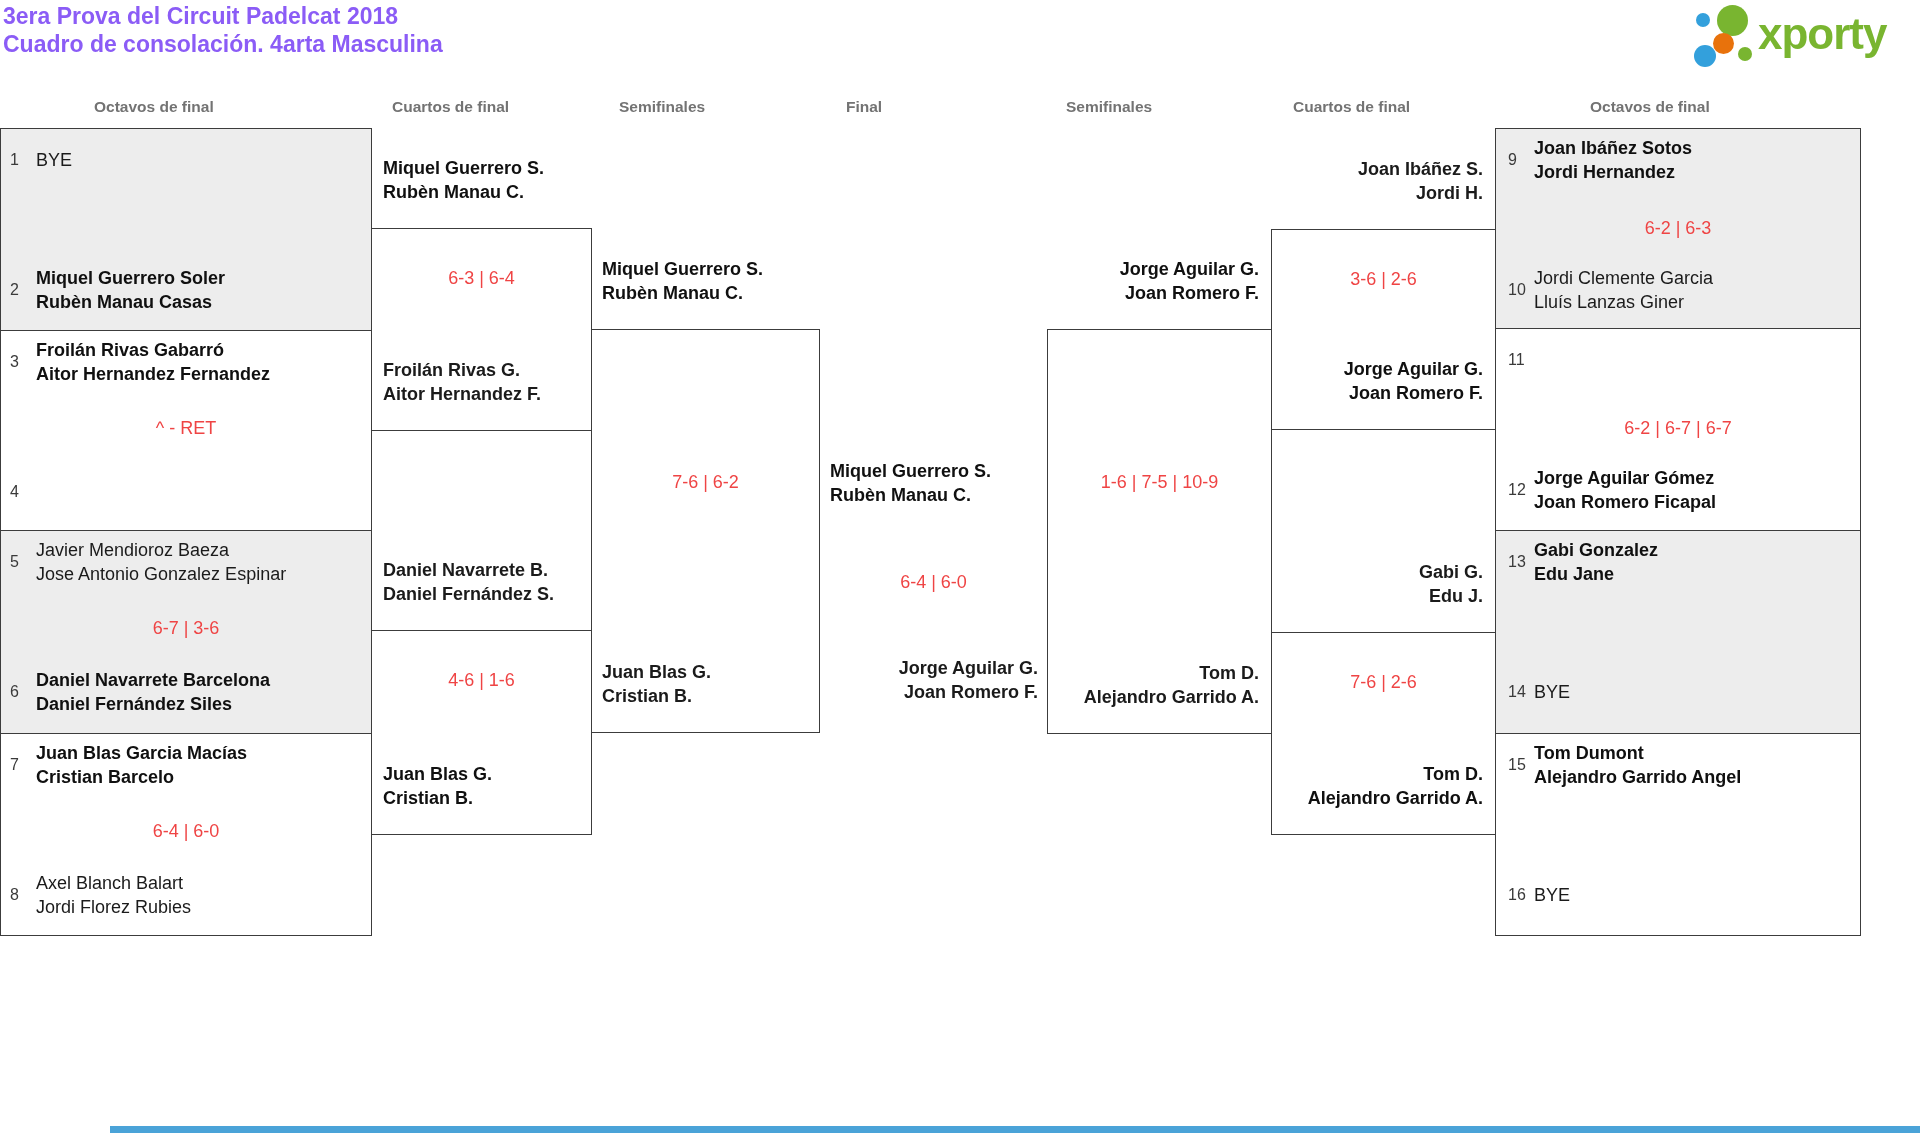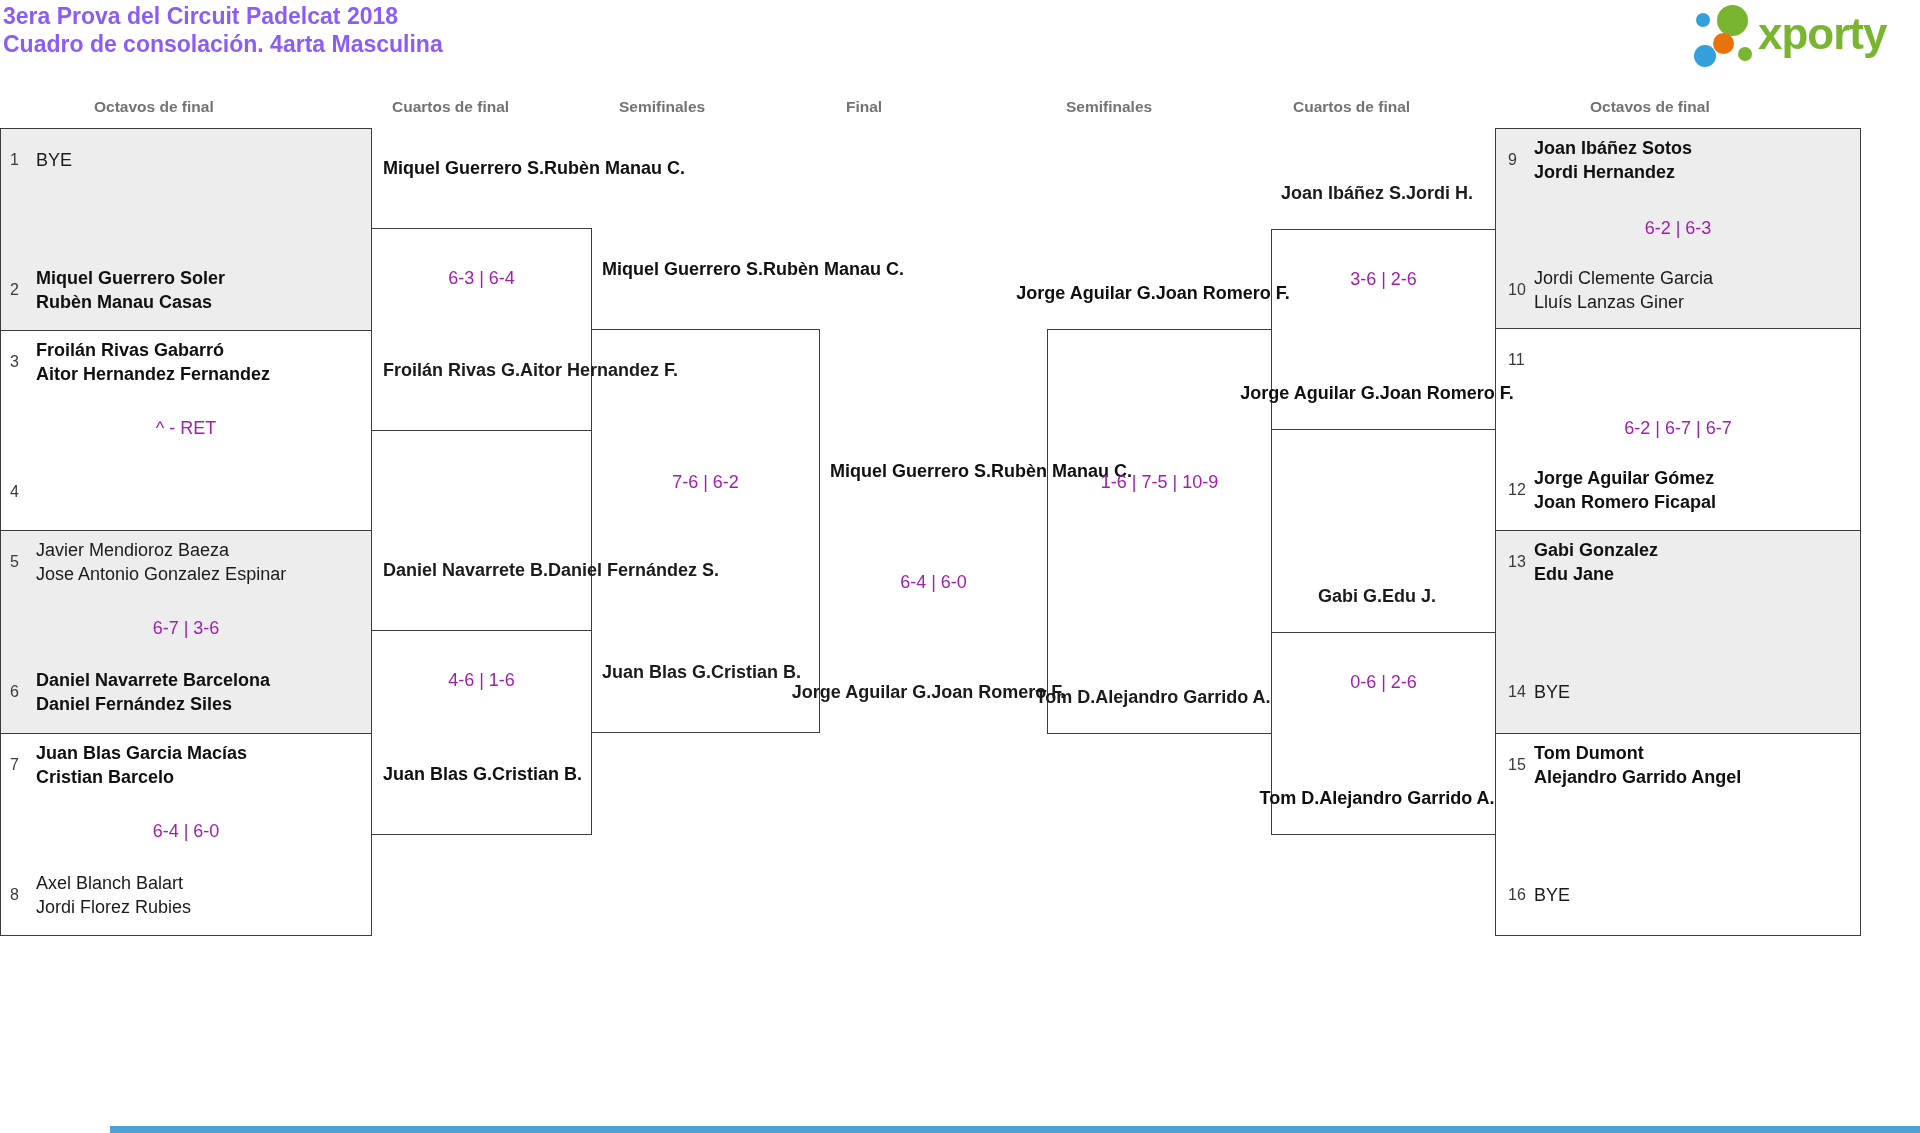--- a/index.html
+++ b/index.html
@@ -10,22 +10,22 @@
   .round-header{position:absolute;top:98px;width:180px;text-align:left;
                 font-size:15.5px;font-weight:bold;color:#737373;white-space:nowrap;}
   .box{position:absolute;border:1px solid #3c3c3c;box-sizing:border-box;background:#fff;}
   .box.gray{background:#ededed;}
   .entry{position:absolute;display:flex;align-items:center;height:48px;font-size:18px;}
   .seed{flex:none;width:26px;padding-left:4px;font-size:16px;color:#3a3a3a;}
   .names{display:flex;flex-direction:column;justify-content:center;}
   .names span{line-height:24px;white-space:nowrap;}
   .winner .names span{font-weight:bold;color:#101010;}
   .score{position:absolute;height:24px;line-height:24px;text-align:center;
-         font-size:18px;color:#a21caf;white-space:nowrap;}
-  .label2{position:absolute;height:48px;display:flex;flex-direction:row;
+         font-size:18px;color:#ef4444;white-space:nowrap;}
+  .label2{position:absolute;height:48px;display:flex;flex-direction:column;
           justify-content:center;font-size:18px;color:#1b1b1b;}
   .label2 span{line-height:24px;white-space:nowrap;font-weight:bold;}
   .label2.bold span{font-weight:bold;color:#101010;}
   .label2.right{align-items:flex-end;text-align:right;}
   .logo{position:absolute;left:1688px;top:0;width:230px;height:70px;}
   .dot{position:absolute;border-radius:50%;}
   .logo-text{position:absolute;left:70px;top:2px;font-size:44px;font-weight:bold;
              letter-spacing:-1px;color:#79b530;line-height:64px;}
   .bottom-bar{position:absolute;left:110px;top:1126px;width:1810px;height:7px;background:#4aa3d8;}
 </style>
@@ -244,21 +244,21 @@
   <div class="score" style="left:1271px;top:267px;width:225px">3-6 | 2-6</div>
   <div class="label2 bold right" style="left:1271px;top:357px;width:212px">
     <span>Jorge Aguilar G.</span>
       <span>Joan Romero F.</span>
   </div>
 
   <div class="label2 right" style="left:1271px;top:560px;width:212px">
     <span>Gabi G.</span>
       <span>Edu J.</span>
   </div>
-  <div class="score" style="left:1271px;top:670px;width:225px">0-6 | 2-6</div>
+  <div class="score" style="left:1271px;top:670px;width:225px">7-6 | 2-6</div>
   <div class="label2 bold right" style="left:1271px;top:762px;width:212px">
     <span>Tom D.</span>
       <span>Alejandro Garrido A.</span>
   </div>
 
   <div class="bottom-bar"></div>
 
 </div>
 
 </body></html>

